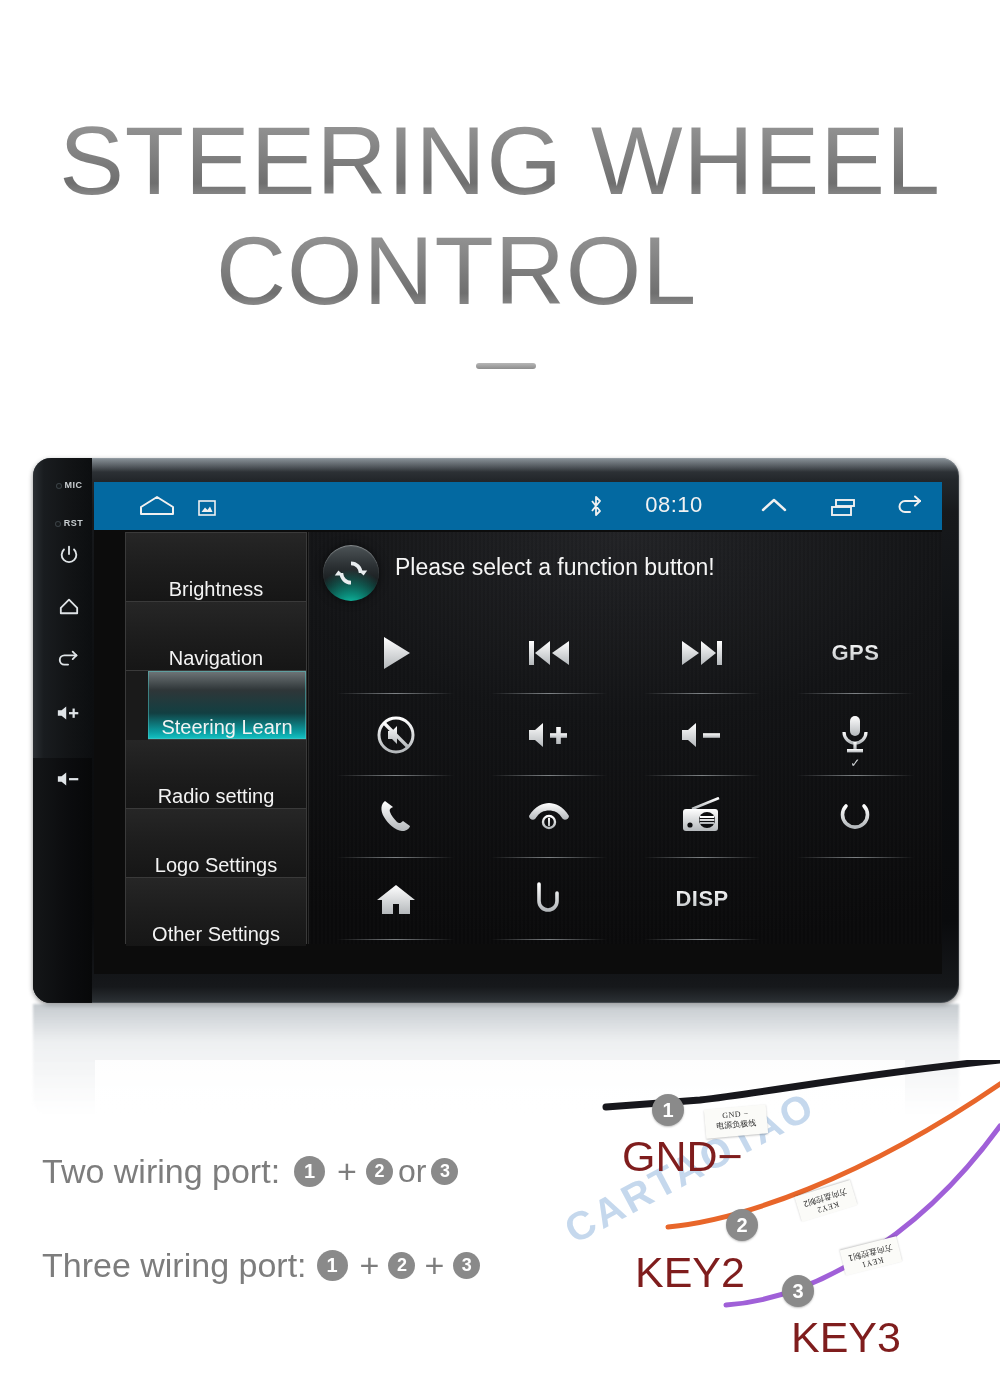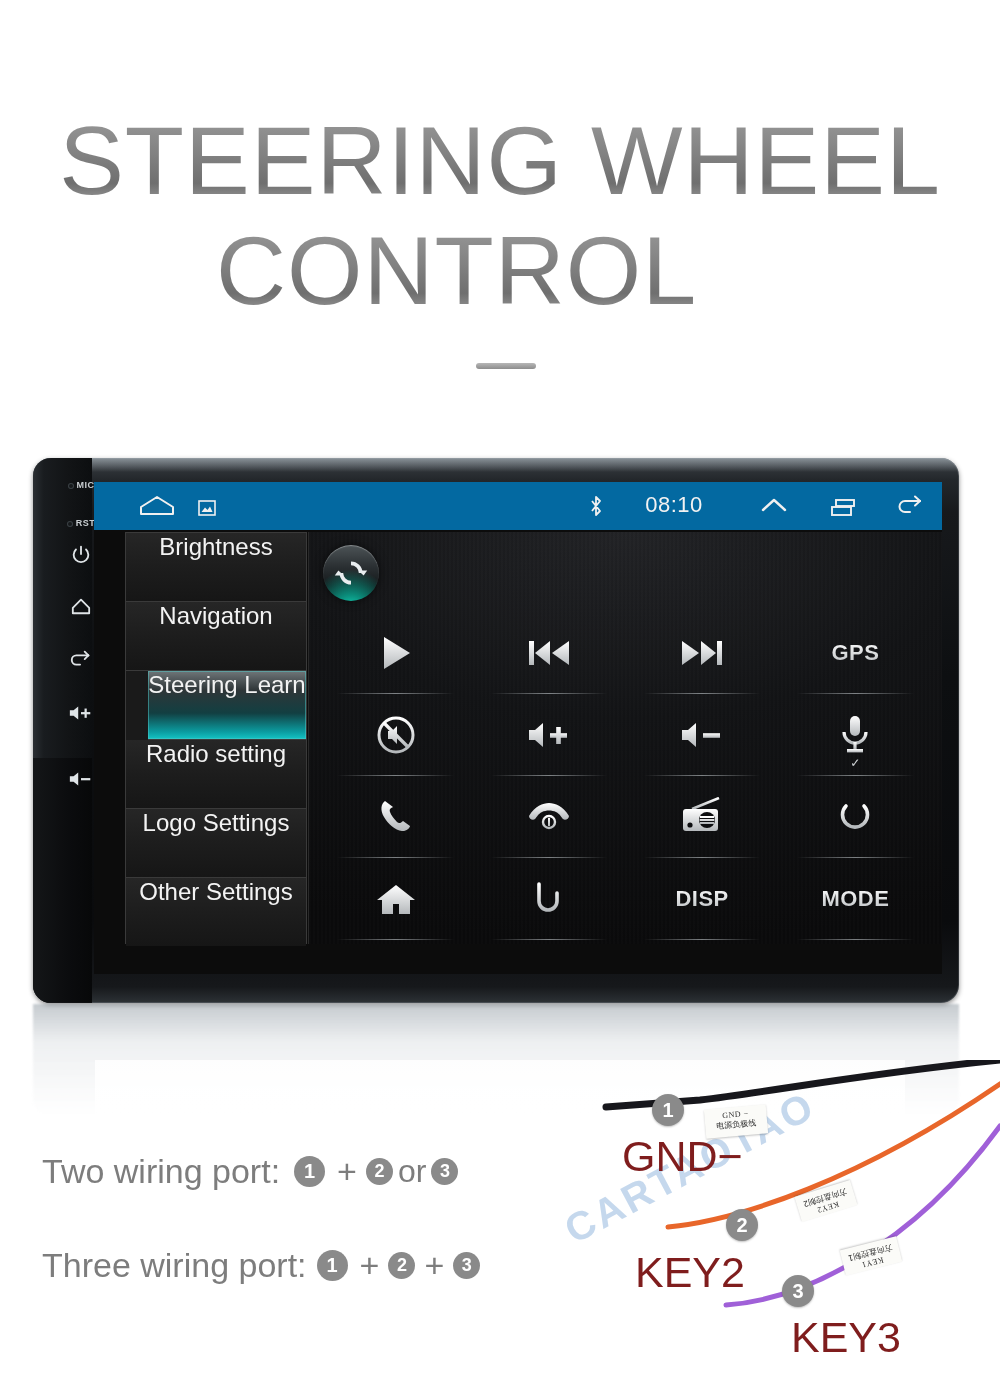--- a/index.html
+++ b/index.html
@@ -49,21 +49,21 @@
   
   #bezel{
     position:absolute;left:0;top:0;width:59px;height:100%;
     background:linear-gradient(90deg,#2b2f33 0%,#191c1f 18%,#121416 60%,#0c0e10 100%);
   }
   #bezel-lower{
     position:absolute;left:0;top:300px;width:59px;height:245px;
     background:linear-gradient(90deg,#141618 0%,#0b0c0e 60%,#070809 100%);
   }
   .bz{
-    position:absolute;left:16px;width:64px;text-align:center;color:#d8dde0;
+    position:absolute;left:4px;width:64px;text-align:center;color:#d8dde0;
   }
   .bz-dotlabel{font-size:9px;font-weight:bold;letter-spacing:.5px;color:#c9ced1;}
   .bz-dot{
     display:inline-block;width:6px;height:6px;border-radius:50%;
     background:#16191b;box-shadow:inset 0 0 0 1px #3a4045;vertical-align:middle;margin-right:3px;
   }
   .bz-ico{font-size:0;line-height:0;}
   .bz-ico svg{display:block;margin:0 auto;}
 
   
@@ -92,22 +92,22 @@
   }
 
   
   #menu{
     position:absolute;left:31px;top:2px;width:182px;height:412px;
     background:#1a1a1a;
     border:1px solid #3a3a3a;
     box-sizing:border-box;
   }
   .menu-item{
-    position:relative;height:68px;display:flex;align-items:flex-start;justify-content:center;
-    color:#f3f3f3;font-size:24px;
+    position:relative;height:68px;display:flex;align-items:flex-end;justify-content:center;
+    color:#f3f3f3;font-size:20px;
     border-bottom:1px solid #3a3a3a;
     background:linear-gradient(180deg,#262626 0%,#1d1d1d 50%,#161616 100%);
   }
   .menu-item:last-child{border-bottom:none;}
   .menu-item.active{
     background:linear-gradient(180deg,#6f7679 0%,#2f3638 28%,#123f42 62%,#0b9ea2 90%,#14c4c4 100%);
     box-shadow:inset 0 0 0 1px rgba(80,200,200,.5);
     margin-left:22px;
   }
 
@@ -330,20 +330,21 @@
 
       <div id="panel">
         <div id="refresh">
           <svg width="34" height="34" viewBox="0 0 34 34" fill="#e9edef">
             <path d="M17 5.5 A11.5 11.5 0 0 1 28.5 17 L24.8 17 A7.8 7.8 0 0 0 17 9.2 Z"></path>
             <path d="M29.6 19.6 L24.2 14.6 L33.2 14.6 Z"></path>
             <path d="M17 28.5 A11.5 11.5 0 0 1 5.5 17 L9.2 17 A7.8 7.8 0 0 0 17 24.8 Z"></path>
             <path d="M4.4 14.4 L9.8 19.4 L0.8 19.4 Z"></path>
           </svg>
         </div>
+        <div id="panel-title">Please select a function button!</div>
 
         <div id="grid">
 
           <div class="cell">
             <svg width="36" height="40" viewBox="0 0 36 40">
               <defs>
                   <linearGradient id="gW" x1="0" y1="0" x2="0" y2="1">
                     <stop offset="0" stop-color="#ffffff"></stop>
                     <stop offset="1" stop-color="#b4b8bb"></stop>
                   </linearGradient>
@@ -433,23 +434,20 @@
             </svg>
           </div>
           <div class="cell">
             <svg width="42" height="40" viewBox="0 0 42 40" fill="none" stroke="url(#gW)" stroke-width="3.6" stroke-linecap="round" stroke-linejoin="round">
               <path d="M11 5 L11 22 A9 9 0 0 0 29 22 L29 14"></path>
             </svg>
           </div>
           <div class="cell">
             <span class="cell-label">DISP</span>
           </div>
-          <div class="cell">
-            <span class="cell-label">MODE</span>
-          </div>
 
         </div>
       </div>
     </div>
   </div>
 </div>
 
 <div id="reflection"></div>
 <div id="reflection2"></div>
 

